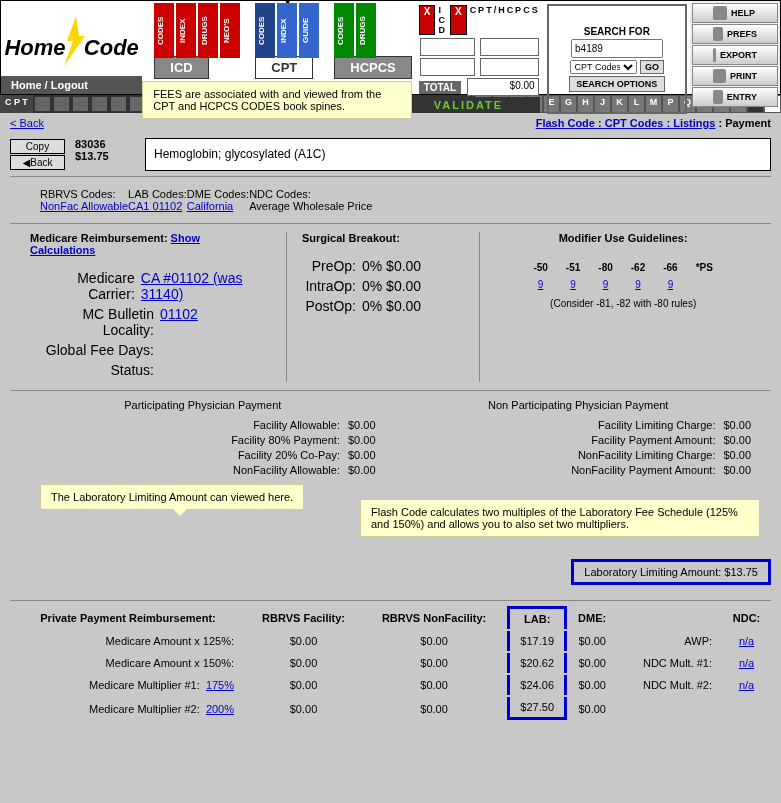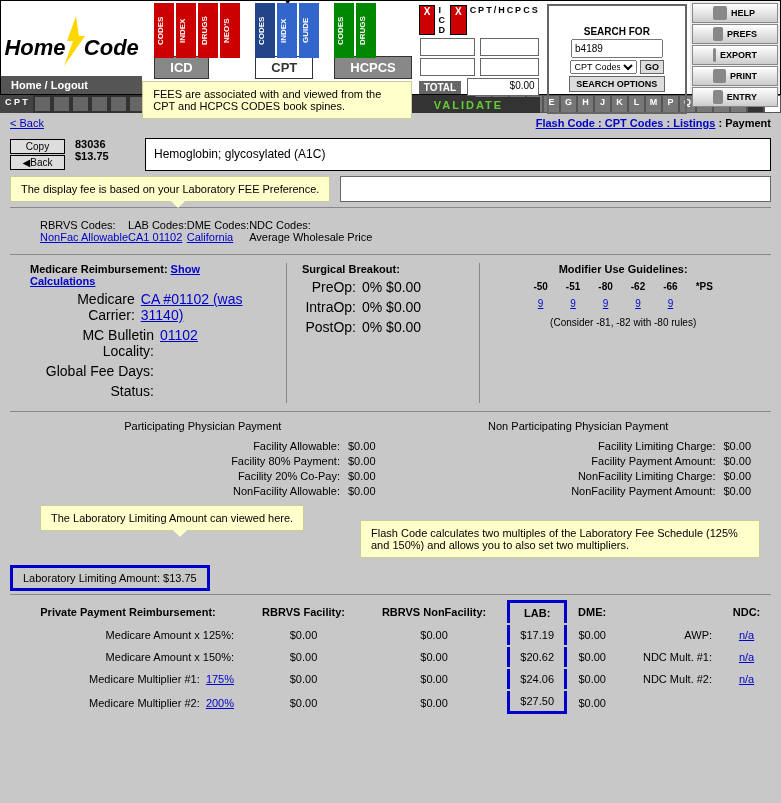--- a/index.html
+++ b/index.html
@@ -46,36 +46,36 @@
 .searchrow{display:flex;gap:10px;margin:5px 0}
 .searchrow input{flex:1;border:1px solid #666;padding:3px}
 .callout{background:#ffffcc;border:1px solid #cc9;padding:6px 10px;font-size:11px;position:absolute;z-index:5}
 .callout::after{content:"";position:absolute;border:8px solid transparent}
 .pointer-down::after{border-top-color:#ffffcc;bottom:-15px;left:50%}
 .codes-row{display:flex;padding:8px 30px;font-size:11px}
 .codes-row a{color:#00c;text-decoration:underline}
 .hr{border-top:1px solid #888;margin:3px 0}
 .medsec{display:flex;padding:5px 20px;gap:20px}
 .col1{flex:1.2}.col2{flex:0.8}.col3{flex:1.3}
-.sh{font-weight:bold;margin-bottom:2px}
+.sh{font-weight:bold;margin-bottom:14px}
 .sh a{color:#00c;text-decoration:underline}
 .lbl-row{display:flex;margin:4px 0;font-size:14px}
 .lbl-row .l{text-align:right;width:130px;padding-right:6px}
 .lbl-row a{color:#00c;text-decoration:underline}
 .mod-t{text-align:center}
 .mod-t th,.mod-t td{padding:2px 8px;font-size:10px}
 .mod-t td a{color:#00c;text-decoration:underline}
 .mod-note{font-size:10px;text-align:center;margin-top:4px}
 .payrow{display:flex;padding:5px 20px;gap:30px}
 .paycol{flex:1}
 .pch{text-align:center;font-weight:normal;font-size:11px;margin-bottom:8px}
 .pr{display:flex;font-size:11px;margin:3px 0}
 .pr .pl{text-align:right;flex:1;padding-right:8px}
 .blue-box{border:3px solid #00c;padding:4px 10px;display:inline-block}
-.lab-limit{text-align:left;margin:0 0}
+.lab-limit{text-align:right;margin:15px 0}
 .priv-t{width:100%;font-size:11px}
 .priv-t th{text-align:center;font-weight:bold;padding:4px}
 .priv-t td{text-align:center;padding:4px}
 .priv-t .rlbl{text-align:right;padding-right:10px}
 .priv-t a{color:#00c;text-decoration:underline}
 .lab-col{border-left:3px solid #00c;border-right:3px solid #00c}
 .xbox{background:#c00;color:#fff;font-weight:bold;padding:0 4px;font-size:10px;border:1px solid #000}
 .txtfield{border:1px solid #666;background:#fff;height:18px;margin:1px}
 .total-row{display:flex;align-items:center;gap:5px;font-size:10px}
 .validate{background:#333;color:#6c3;font-weight:bold;padding:2px 15px;letter-spacing:2px;font-size:11px}
@@ -221,24 +221,20 @@
    <div>Copy</div>
    <div>◀Back</div>
   </div>
   <div class="code">
    <div>83036</div>
         <div>$13.75</div>
   </div>
   <div class="desc">Hemoglobin; glycosylated (A1C)</div>
  </div>
 
- <div class="searchrow" style="position:relative">
-  <div class="callout pointer-down" style="position:relative;top:0;left:0">The display fee is based on your Laboratory FEE Preference.</div>
-  <input style="">
- </div>
 
  <div class="hr"></div>
  <div class="codes-row">
   <div><div>RBRVS Codes:</div><a>NonFac Allowable</a></div>
   <div><div>LAB Codes:</div><a>CA1 01102</a></div>
   <div><div>DME Codes:</div><a>California</a></div>
   <div><div>NDC Codes:</div><span>Average Wholesale Price</span></div>
  </div>
  <div class="hr"></div>
 

